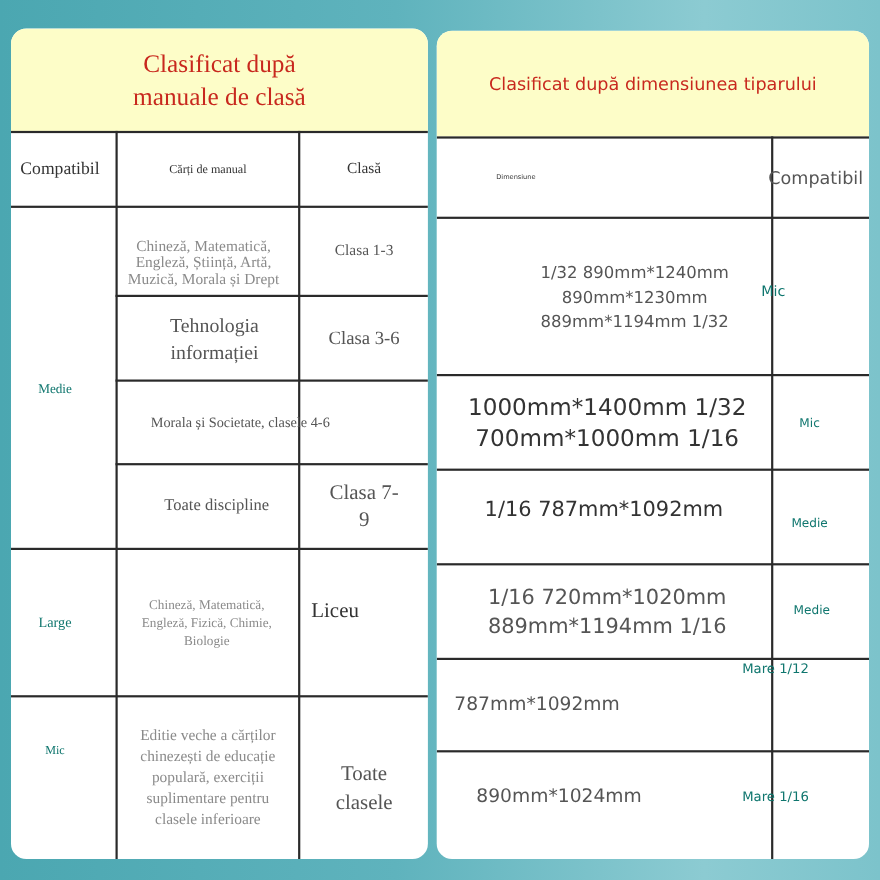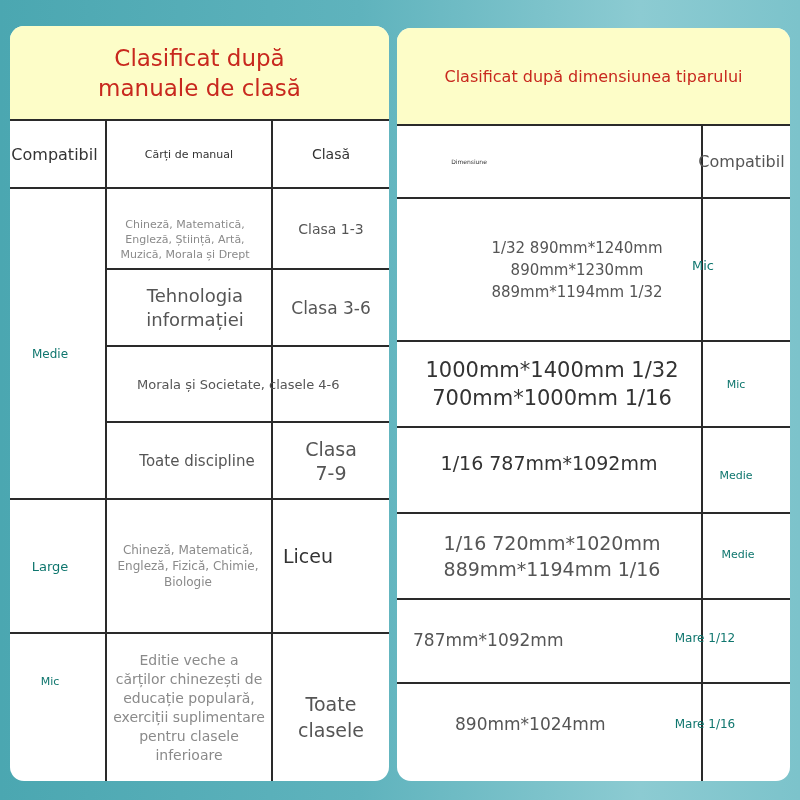--- a/index.html
+++ b/index.html
@@ -8,21 +8,21 @@
     background: linear-gradient(90deg, #4ba7b1 0%, #5fb3bd 45%, #8ccbd2 80%, #7cc3cb 100%);
     font-family: "DejaVu Sans", "Liberation Sans", sans-serif;
     position: relative;
   }
   .panel {
     position: absolute;
     background: #ffffff;
     border-radius: 14px;
     overflow: hidden;
   }
-  .panel-left { left: 10px; top: 26px; width: 379px; height: 755px; }
+  .panel-left { left: 10px; top: 26px; width: 379px; height: 755px; font-family: Liberation Serif, serif; }
   .panel-right { left: 397px; top: 28px; width: 393px; height: 753px; }
   .panel-head {
     position: absolute; left: 0; top: 0; right: 0;
     background: #fdfdc8;
     display: flex; align-items: center; justify-content: center;
     text-align: center;
     color: #c8281e;
   }
   .panel-left .panel-head { height: 94px; font-size: 23px; line-height: 30px; }
   .panel-right .panel-head { height: 96px; font-size: 16px; }
@@ -61,21 +61,21 @@
   <div class="vline" style="left:261px;top:93px;bottom:0;"></div>
 
   <div class="cell blk" style="left:-6px;top:95px;width:101px;height:66px;font-size:16px;">Compatibil</div>
   <div class="cell blk" style="left:263px;top:95px;width:116px;height:66px;font-size:14px;">Clasă</div>
   <div class="cell blk" style="left:97px;top:95px;width:164px;height:66px;font-size:11px;">Cărți de manual</div>
 
   <div class="cell red" style="left:0;top:163px;width:80px;height:309px;font-size:12px;padding-top:20px;">Medie</div>
   <div class="cell red" style="left:0;top:474px;width:80px;height:132px;font-size:13px;">Large</div>
   <div class="cell red" style="left:0;top:608px;width:80px;height:95px;font-size:11px;">Mic</div>
 
-  <div class="cell gray" style="left:100px;top:163px;width:150px;height:100px;font-size:11px;line-height:15px;padding:0 6px;">Chineză, Matematică, Engleză, Știință, Artă, Muzică, Morala și Drept</div>
+  <div class="cell gray" style="left:100px;top:163px;width:150px;height:100px;font-size:14px;line-height:15px;padding:0 6px;">Chineză, Matematică, Engleză, Știință, Artă, Muzică, Morala și Drept</div>
   <div class="cell dark" style="left:263px;top:163px;width:116px;height:79px;font-size:14px;">Clasa 1-3</div>
 
   <div class="cell dark" style="left:110px;top:244px;width:150px;height:75px;font-size:18px;line-height:24px;padding:0 18px;">Tehnologia informației</div>
   <div class="cell dark" style="left:263px;top:244px;width:116px;height:75px;font-size:17px;">Clasa 3-6</div>
 
   <div class="cell dark" style="left:97px;top:321px;width:282px;height:74px;font-size:13px;padding-left:30px;justify-content:flex-start;white-space:nowrap;">Morala și Societate, clasele 4-6</div>
 
   <div class="cell dark" style="left:97px;top:397px;width:164px;height:75px;font-size:15px;padding-left:16px;">Toate discipline</div>
   <div class="cell dark" style="left:263px;top:397px;width:116px;height:75px;font-size:19px;line-height:24px;padding:0 26px;">Clasa 7-9</div>
 
@@ -122,19 +122,19 @@
 
   <div class="cell dark" style="left:0;top:486px;width:310px;height:84px;font-size:19px;line-height:26px;flex-direction:column;">
     <div>1/16 720mm*1020mm</div>
     <div>889mm*1194mm 1/16</div>
   </div>
   <div class="cell red" style="left:306px;top:486px;width:70px;height:80px;font-size:11px;">Medie</div>
 
   <div class="cell dark" style="left:0;top:582px;width:240px;height:60px;font-size:17px;justify-content:flex-start;padding-left:16px;">
     <div>787mm*1092mm</div>
   </div>
-  <div class="cell red" style="left:268px;top:590px;width:80px;height:40px;font-size:12px;white-space:nowrap;">Mare 1/12</div>
+  <div class="cell red" style="left:268px;top:560px;width:80px;height:40px;font-size:12px;white-space:nowrap;">Mare 1/12</div>
 
-  <div class="cell dark" style="left:0;top:656px;width:240px;height:80px;font-size:17px;justify-content:flex-start;padding-left:36px;margin-left:22px;">
+  <div class="cell dark" style="left:0;top:656px;width:240px;height:80px;font-size:17px;justify-content:flex-start;padding-left:36px;">
     <div>890mm*1024mm</div>
   </div>
   <div class="cell red" style="left:268px;top:676px;width:80px;height:40px;font-size:12px;white-space:nowrap;">Mare 1/16</div>
 </div>
 
 </body></html>

